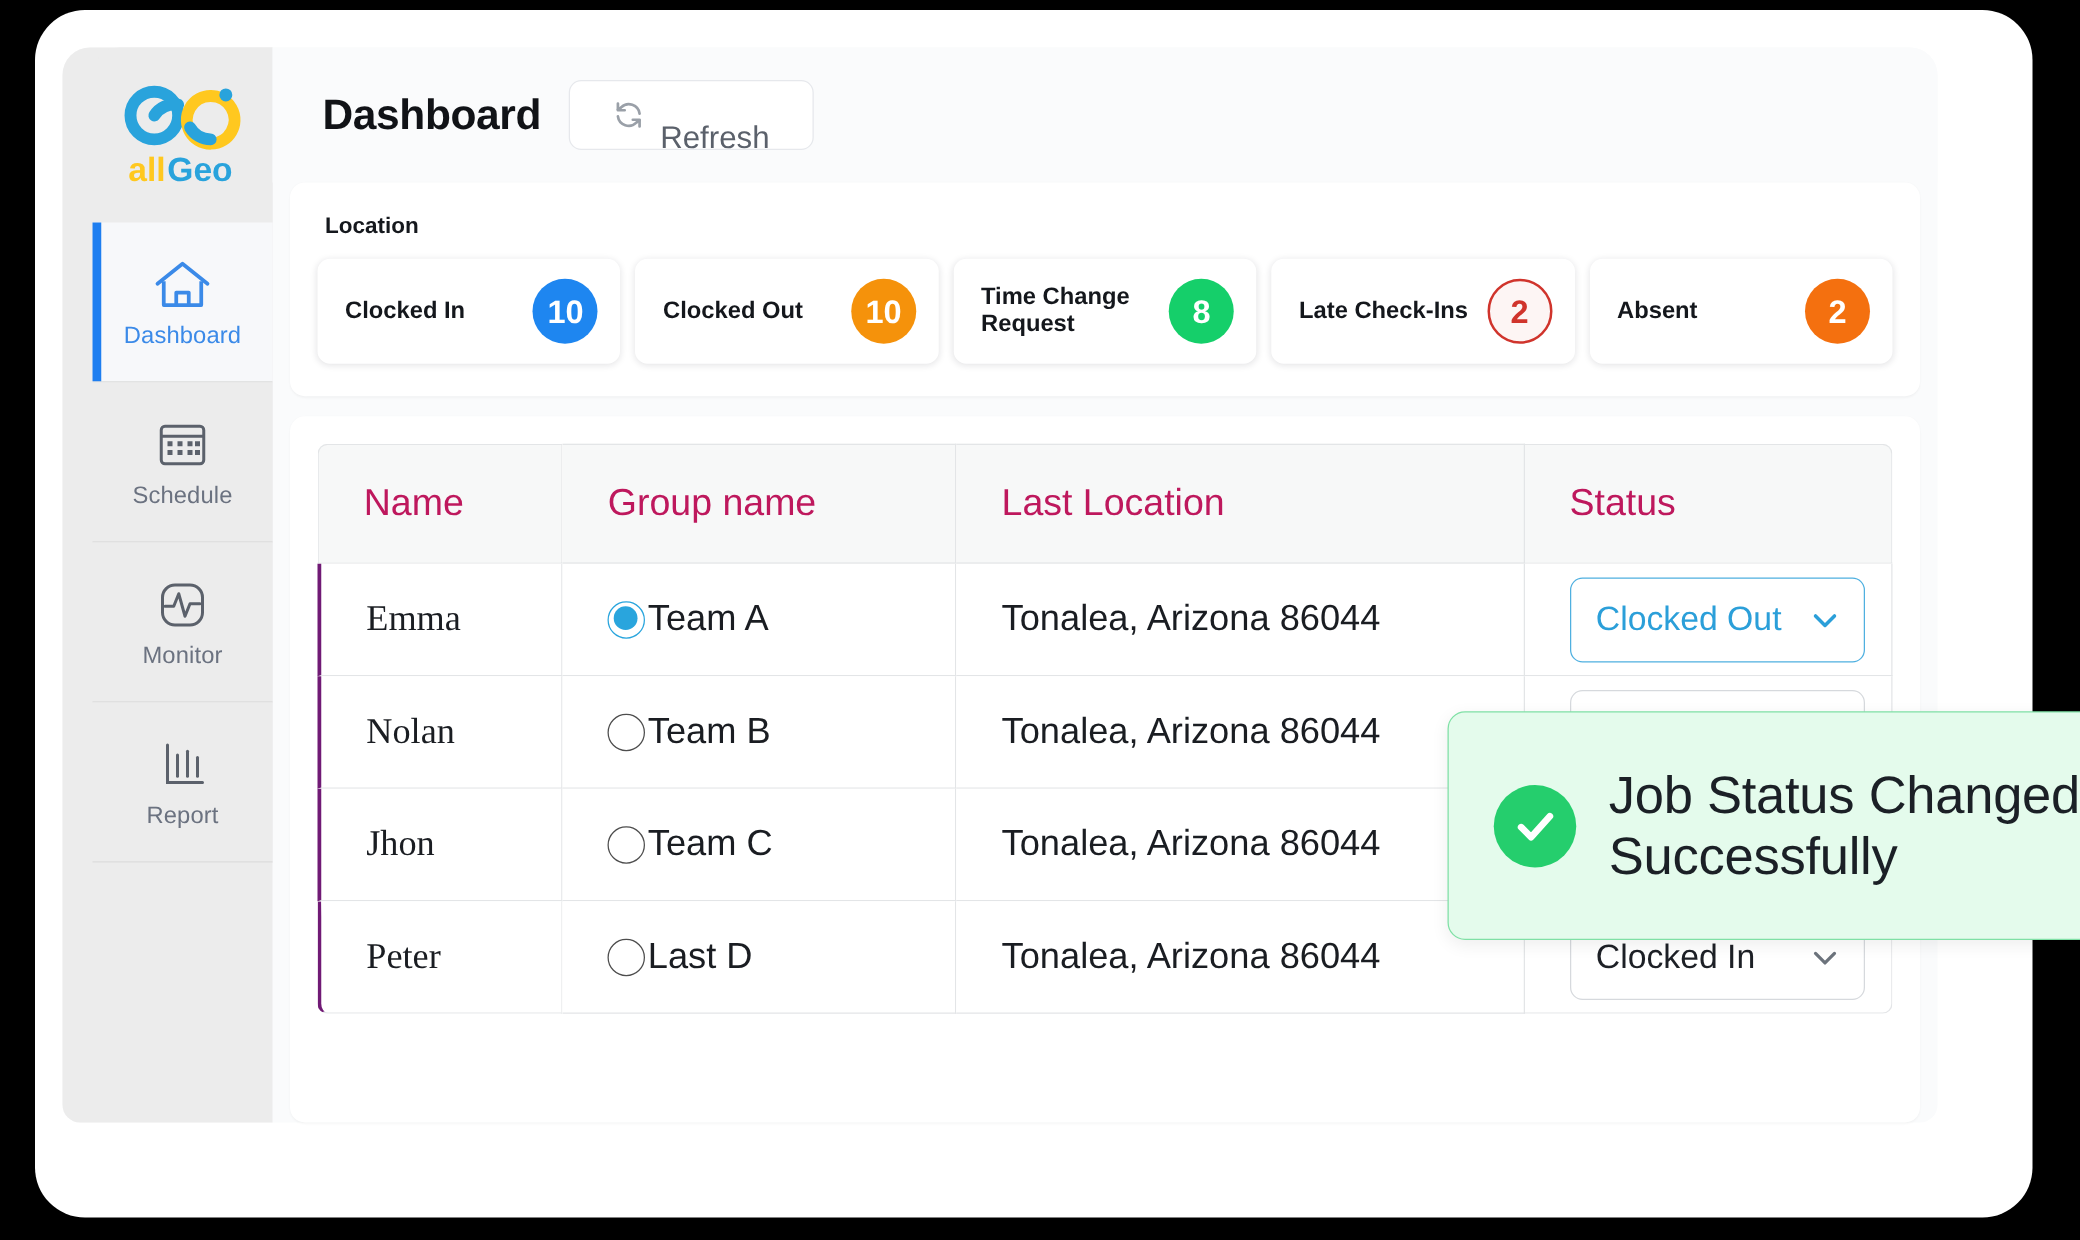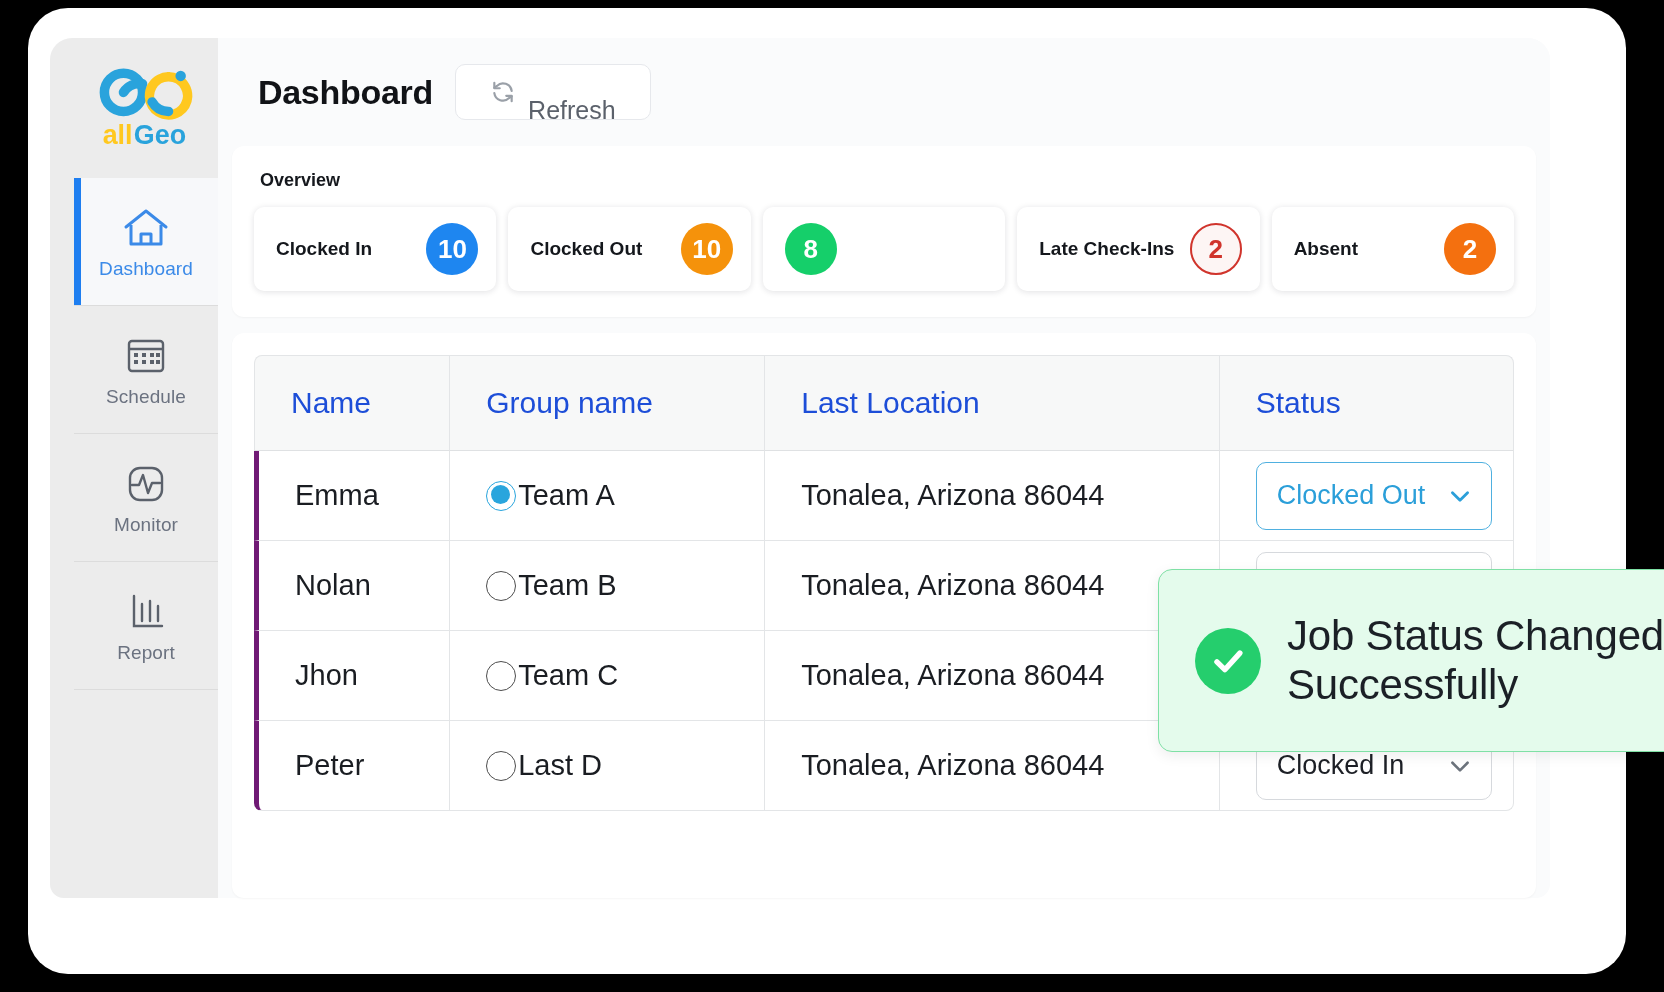--- a/index.html
+++ b/index.html
@@ -190,21 +190,21 @@
   table {
     width: 100%;
     border-collapse: separate;
     border-spacing: 0;
     table-layout: fixed;
   }
   thead th {
     background: #f7f8f8;
     font-size: 30px;
     font-weight: normal;
-    color: #1d4ed8;
+    color: #be185d;
     text-align: left;
     padding: 22px 0 22px 36px;
     border-top: 1px solid #e3e5e7;
     border-bottom: 1px solid #dfe1e3;
     border-right: 1px solid #e3e5e7;
     height: 96px;
   }
   thead th:first-child {
     border-left: 1px solid #e3e5e7;
     border-radius: 8px 0 0 0;
@@ -214,21 +214,21 @@
   tbody td {
     font-size: 29px;
     color: #1a1d22;
     padding: 0 0 0 36px;
     height: 90px;
     border-bottom: 1px solid #e3e5e7;
     border-right: 1px solid #e3e5e7;
     background: #fff;
     vertical-align: middle;
   }
-  tbody td:first-child { border-left: 5px solid #701a75; }
+  tbody td:first-child { border-left: 3px solid #701a75; font-family: Liberation Serif, serif; }
   tbody tr:last-child td:first-child { border-radius: 0 0 0 8px; }
   tbody tr:last-child td:last-child  { border-radius: 0 0 8px 0; }
 
   .col-name   { width: 190px; }
   .col-group  { width: 305px; }
   .col-loc    { width: 440px; }
   .col-status { width: 285px; }
 
   .group-cell { display: flex; align-items: center; gap: 2px; }
   .radio {
@@ -374,34 +374,35 @@
             <path d="M4 13 a8 8 0 0 0 13.6 4.6 L20 16" fill="none" stroke="#9aa0a8" stroke-width="2" stroke-linecap="round"></path>
             <path d="M4 3.5 V8.5 H9" fill="none" stroke="#9aa0a8" stroke-width="2" stroke-linecap="round" stroke-linejoin="round"></path>
             <path d="M20 20.5 V15.5 H15" fill="none" stroke="#9aa0a8" stroke-width="2" stroke-linecap="round" stroke-linejoin="round"></path>
           </svg>
           <span class="label">Refresh</span>
         </div>
 
       </div>
 
       <div id="overview-panel">
-        <div id="overview-label">Overview</div>
+        <div id="overview-label">Location</div>
         <div id="stat-row">
 
           <div class="stat-card">
             <span class="stat-label">Clocked In</span>
             <span class="badge" id="b0" style="background: rgb(30, 134, 240);">10</span>
           </div>
 
           <div class="stat-card">
             <span class="stat-label">Clocked Out</span>
             <span class="badge" id="b1" style="background: rgb(245, 146, 11);">10</span>
           </div>
 
           <div class="stat-card">
+            <span class="stat-label">Time Change Request</span>
             <span class="badge" id="b2" style="background: rgb(21, 207, 106);">8</span>
           </div>
 
           <div class="stat-card">
             <span class="stat-label">Late Check-Ins</span>
             <span class="badge outline" id="b3" style="border-color: rgb(208, 52, 44); color: rgb(208, 52, 44);">2</span>
           </div>
 
           <div class="stat-card">
             <span class="stat-label">Absent</span>

